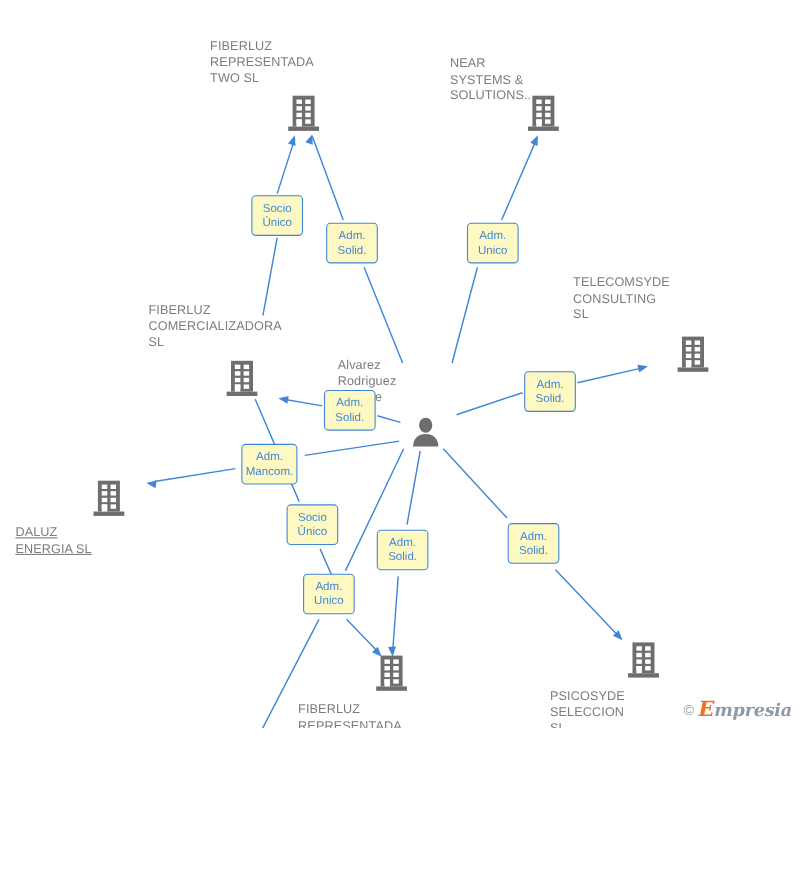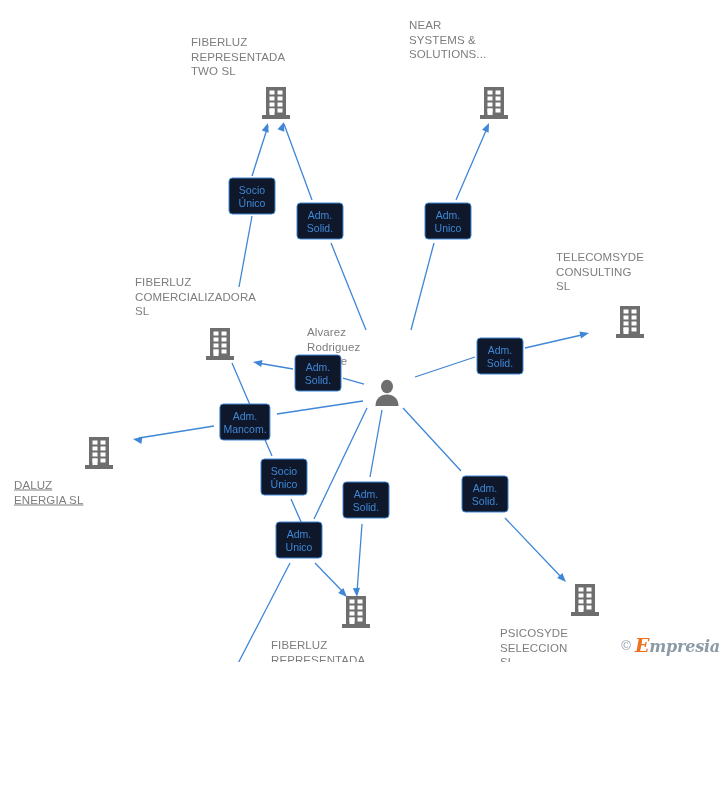--- a/index.html
+++ b/index.html
@@ -43,21 +43,21 @@
   .node-icon {
     display: block;
     margin: 0 auto;
   }
   .node.company .node-icon { margin-top: 2px; }
   .node.below .node-icon { margin-bottom: 2px; }
   .edge-label {
     position: absolute;
     transform: translate(-50%, -50%);
     box-sizing: border-box;
-    background: #0f172a;
+    background: #fef9c3;
     border: 1.3px solid #3f87d6;
     border-radius: 4px;
     color: #3f87d6;
     font-size: 10.5px;
     line-height: 13px;
     text-align: center;
     padding: 5px 3px 4px 3px;
     white-space: pre-line;
     min-width: 47px;
   }
@@ -142,21 +142,21 @@
           <rect x="16.5" y="4.5" width="5" height="4" fill="#ffffff"></rect>
           <rect x="8.5" y="10.5" width="5" height="4" fill="#ffffff"></rect>
           <rect x="16.5" y="10.5" width="5" height="4" fill="#ffffff"></rect>
           <rect x="8.5" y="16.5" width="5" height="4" fill="#ffffff"></rect>
           <rect x="16.5" y="16.5" width="5" height="4" fill="#ffffff"></rect>
           <rect x="8.5" y="22.5" width="5" height="4" fill="#ffffff"></rect>
           <rect x="16.5" y="22.5" width="5" height="4" fill="#ffffff"></rect>
           <rect x="8.5" y="22.5" width="5" height="6.5" fill="#ffffff"></rect>
         </svg>
       </div>
-      <div class="node-label company" style="position: absolute; left: 494px; top: 40px; transform: translate(-50%, -50%); width: 170px;">NEAR
+      <div class="node-label company" style="position: absolute; left: 494px; top: 73px; transform: translate(-50%, -50%); width: 170px;">NEAR
 SYSTEMS &amp;
 SOLUTIONS...</div>
       <div class="node company" style="left: 220px; top: 343px; width: 150px; height: 40px; display: flex; align-items: center; justify-content: center;">
         <svg width="30" height="34" viewBox="0 0 30 34" class="node-icon">
           <rect x="5" y="1" width="20" height="28" fill="#6e6e6e"></rect>
           <rect x="1" y="29" width="28" height="4" fill="#6e6e6e"></rect>
           <rect x="8.5" y="4.5" width="5" height="4" fill="#ffffff"></rect>
           <rect x="16.5" y="4.5" width="5" height="4" fill="#ffffff"></rect>
           <rect x="8.5" y="10.5" width="5" height="4" fill="#ffffff"></rect>
           <rect x="16.5" y="10.5" width="5" height="4" fill="#ffffff"></rect>
@@ -178,21 +178,21 @@
           <rect x="16.5" y="4.5" width="5" height="4" fill="#ffffff"></rect>
           <rect x="8.5" y="10.5" width="5" height="4" fill="#ffffff"></rect>
           <rect x="16.5" y="10.5" width="5" height="4" fill="#ffffff"></rect>
           <rect x="8.5" y="16.5" width="5" height="4" fill="#ffffff"></rect>
           <rect x="16.5" y="16.5" width="5" height="4" fill="#ffffff"></rect>
           <rect x="8.5" y="22.5" width="5" height="4" fill="#ffffff"></rect>
           <rect x="16.5" y="22.5" width="5" height="4" fill="#ffffff"></rect>
           <rect x="8.5" y="22.5" width="5" height="6.5" fill="#ffffff"></rect>
         </svg>
       </div>
-      <div class="node-label company" style="position: absolute; left: 641px; top: 272px; transform: translate(-50%, -50%); width: 170px;">TELECOMSYDE
+      <div class="node-label company" style="position: absolute; left: 606px; top: 272px; transform: translate(-50%, -50%); width: 170px;">TELECOMSYDE
 CONSULTING
 SL</div>
       <div class="node below company" style="left: 99px; top: 453px; width: 150px; height: 40px; display: flex; align-items: center; justify-content: center;">
         <svg width="30" height="34" viewBox="0 0 30 34" class="node-icon">
           <rect x="5" y="1" width="20" height="28" fill="#6e6e6e"></rect>
           <rect x="1" y="29" width="28" height="4" fill="#6e6e6e"></rect>
           <rect x="8.5" y="4.5" width="5" height="4" fill="#ffffff"></rect>
           <rect x="16.5" y="4.5" width="5" height="4" fill="#ffffff"></rect>
           <rect x="8.5" y="10.5" width="5" height="4" fill="#ffffff"></rect>
           <rect x="16.5" y="10.5" width="5" height="4" fill="#ffffff"></rect>

